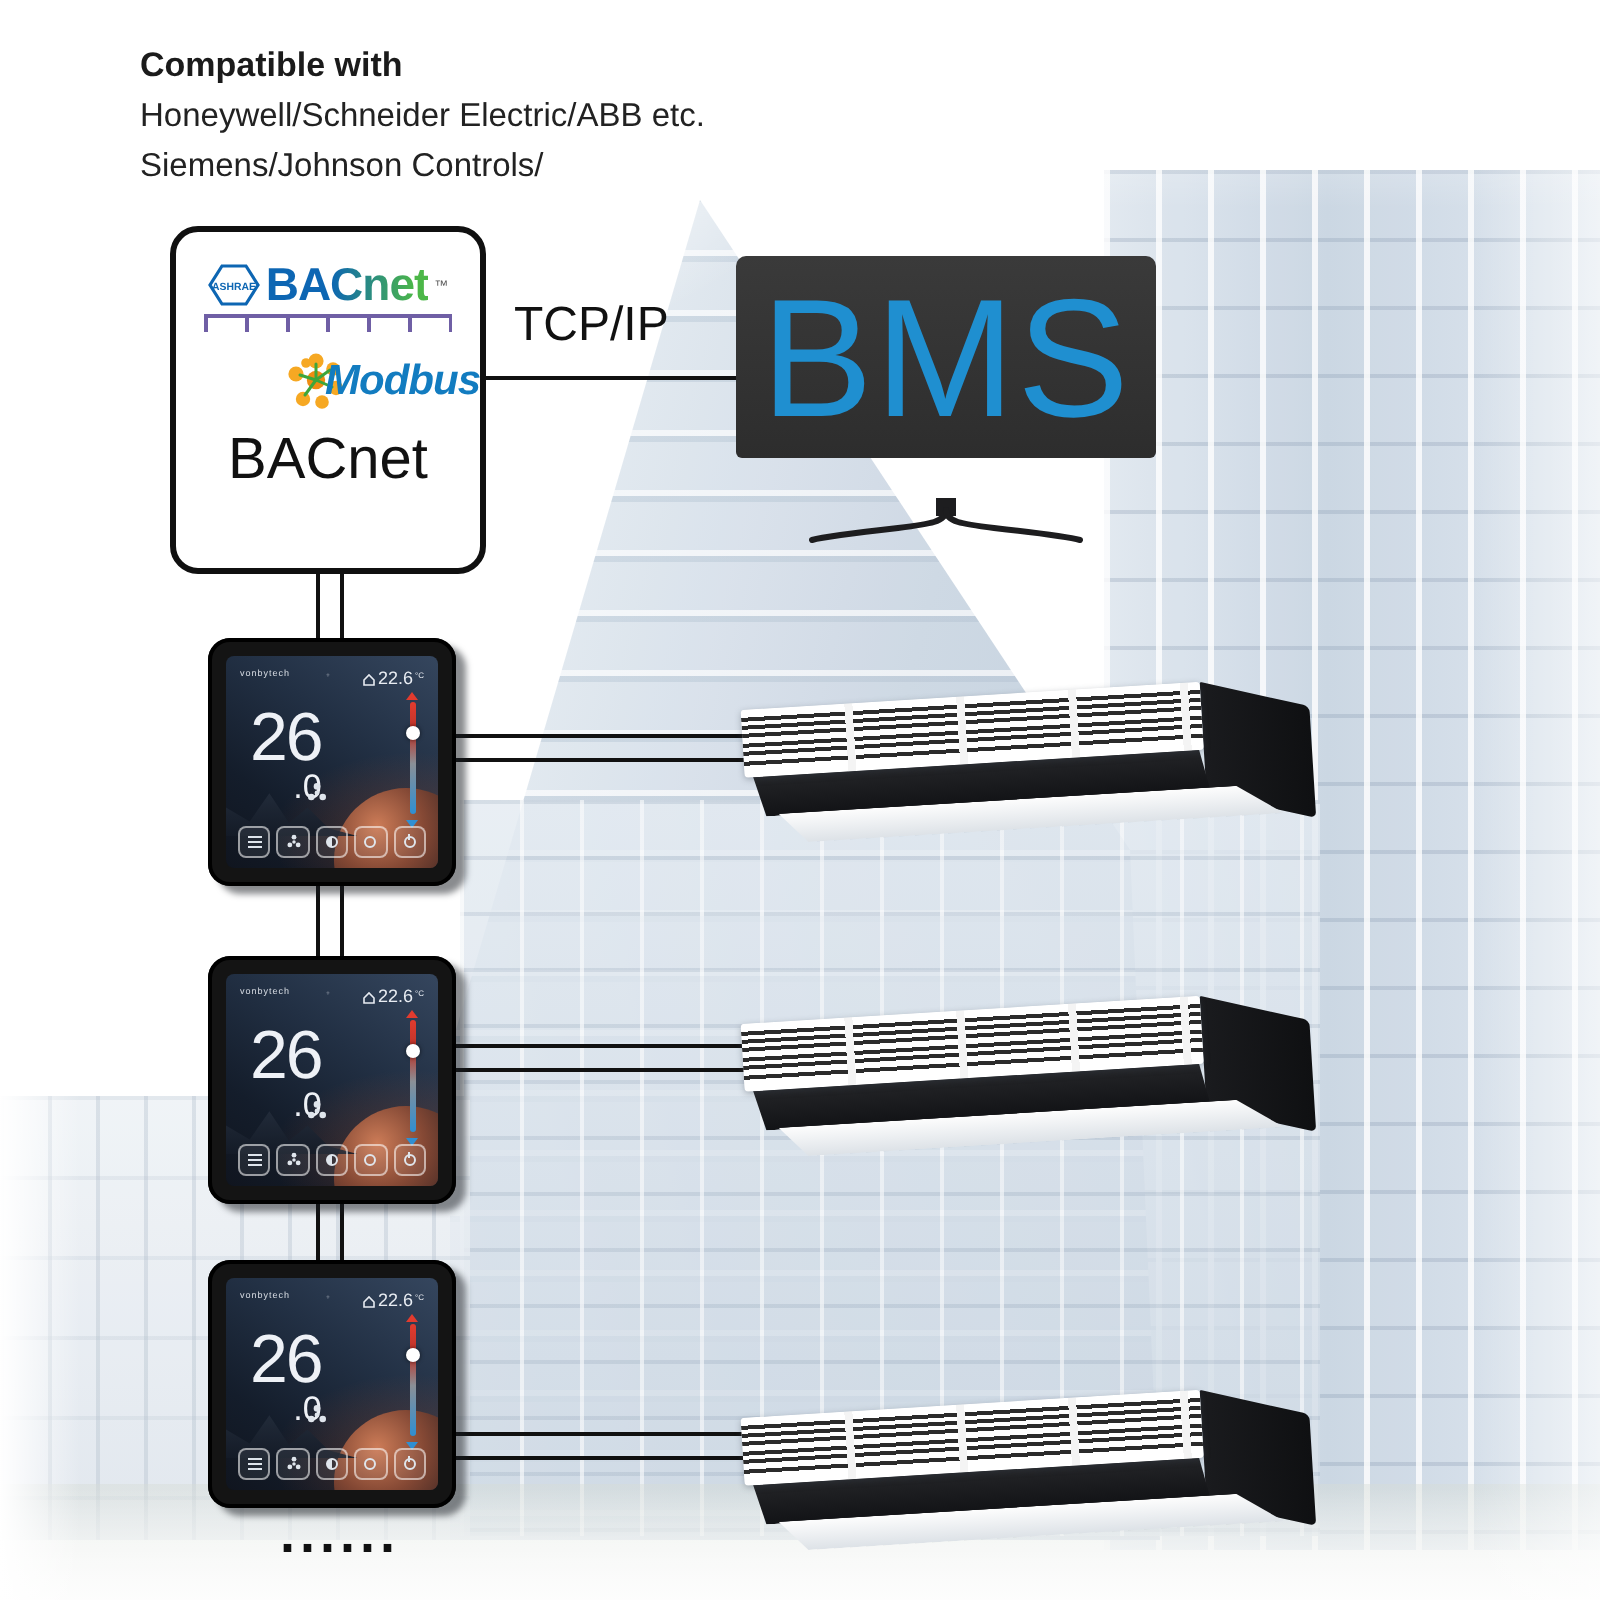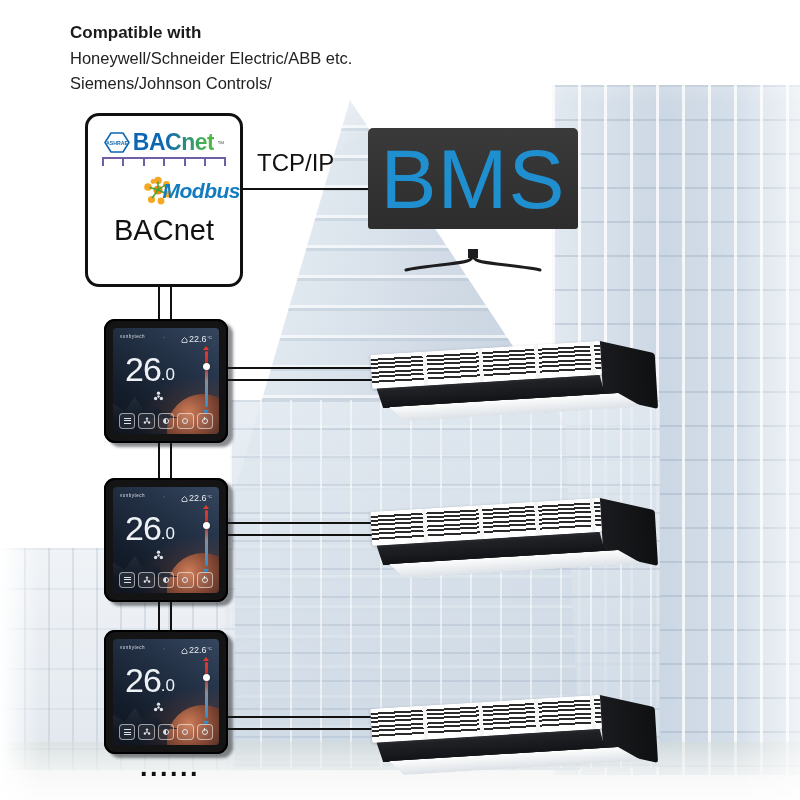--- a/index.html
+++ b/index.html
@@ -126,21 +126,21 @@
     opacity:.9;
   }
   .ts-top{
     position:absolute;left:7px;top:6px;right:7px;height:12px;
     display:flex;align-items:flex-start;color:#e8ecf2;gap:16px;
   }
   .ts-brand{font-size:4.5px;letter-spacing:.5px;opacity:.9;}
   .ts-wifi{margin-left:2px;}
   .ts-room{margin-left:auto;font-size:9px;display:flex;align-items:flex-start;gap:1px;}
   .ts-room sup{font-size:4px;margin-top:1px;}
-  .ts-main{position:absolute;left:12px;top:26px;color:#eef1f6;display:flex;align-items:flex-end;}
+  .ts-main{position:absolute;left:12px;top:26px;color:#eef1f6;display:flex;align-items:flex-end;flex-direction:column;}
   .ts-set{font-size:34px;font-weight:300;line-height:.9;letter-spacing:-1px;}
   .ts-setdec{font-size:17px;font-weight:300;line-height:1.1;}
   .ts-fan{position:absolute;left:40px;top:63px;}
   .ts-slider{position:absolute;right:9px;top:19px;width:8px;height:66px;}
   .ts-slider-up{position:absolute;left:1px;top:-1px;width:0;height:0;
     border-left:3px solid transparent;border-right:3px solid transparent;
     border-bottom:4px solid var(--slider_hot,#e23b2e);}
   .ts-slider-track{position:absolute;left:2.5px;top:4px;width:3px;height:56px;border-radius:2px;
     background:linear-gradient(180deg,var(--slider_hot,#e23b2e) 0%,#b8342a 28%,#8a8f96 55%,var(--slider_cold,#2f8fd2) 100%);}
   .ts-slider-knob{position:absolute;left:.5px;top:16px;width:7px;height:7px;border-radius:50%;background:#fff;box-shadow:0 0 2px rgba(0,0,0,.6);}

